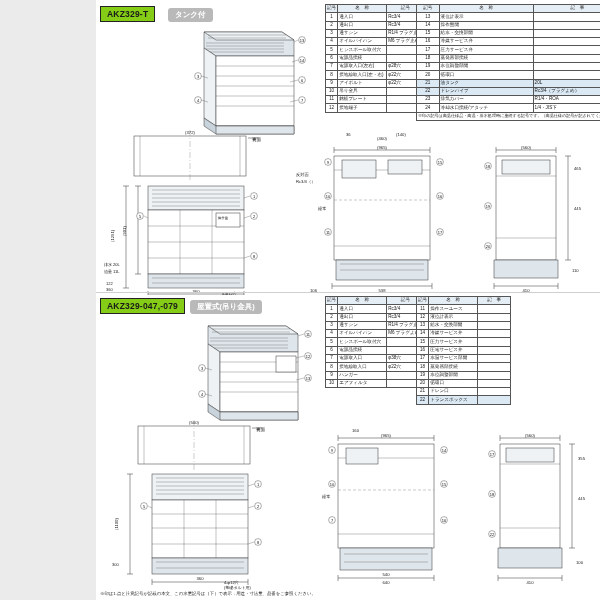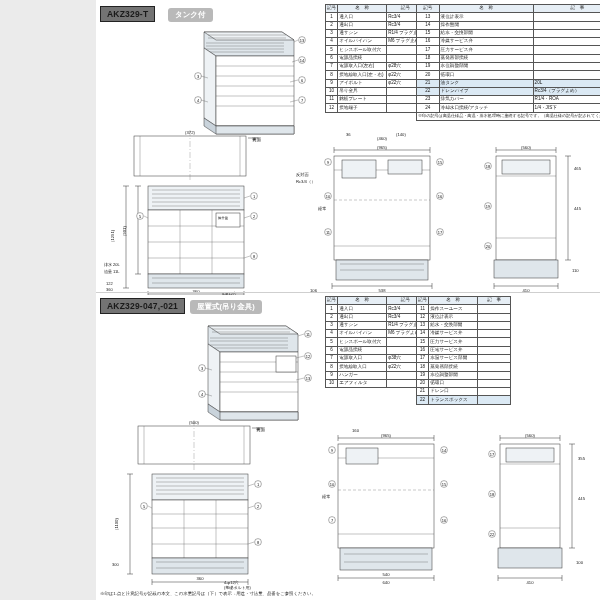--- a/index.html
+++ b/index.html
@@ -22,21 +22,21 @@
   }
   .sheet{
     position:absolute;left:96px;top:0;width:504px;height:600px;
     background:#ffffff;
   }
 
   
   .sec-title{
     position:absolute;
     border:1px solid #222;
-    background:#737373;
+    background:#84cc16;
     font-size:8.5px;
     font-weight:bold;
     letter-spacing:.2px;
     padding:2px 6px;
     white-space:nowrap;
   }
   .tank-badge{
     position:absolute;
     background:#b9b9b9;
     color:#fff;
@@ -384,21 +384,21 @@
         <circle class="balc" cx="392" cy="196" r="3.4"></circle>
           <text class="bal" x="392" y="197.5">19</text>
         <circle class="balc" cx="392" cy="236" r="3.4"></circle>
           <text class="bal" x="392" y="237.5">20</text>
       </g>
     </svg>
   </div>
 
   <div class="divider" style="top:292px;"></div>
 
-  <div class="sec-title" style="left:100px;top:298px;">AKZ329-047,-021</div>
+  <div class="sec-title" style="left:100px;top:298px;">AKZ329-047,-079</div>
   <div class="tank-badge" style="left:190px;top:300px;">屋置式(吊り金具)</div>
 
   <table class="ptable" style="left:325px;top:296px;">
     <tbody>
         <tr>
       <th style="width:9px">記号</th>
       <th style="width:46px">名　称</th>
       <th style="width:30px">記号</th>
     </tr>
     <tr>

